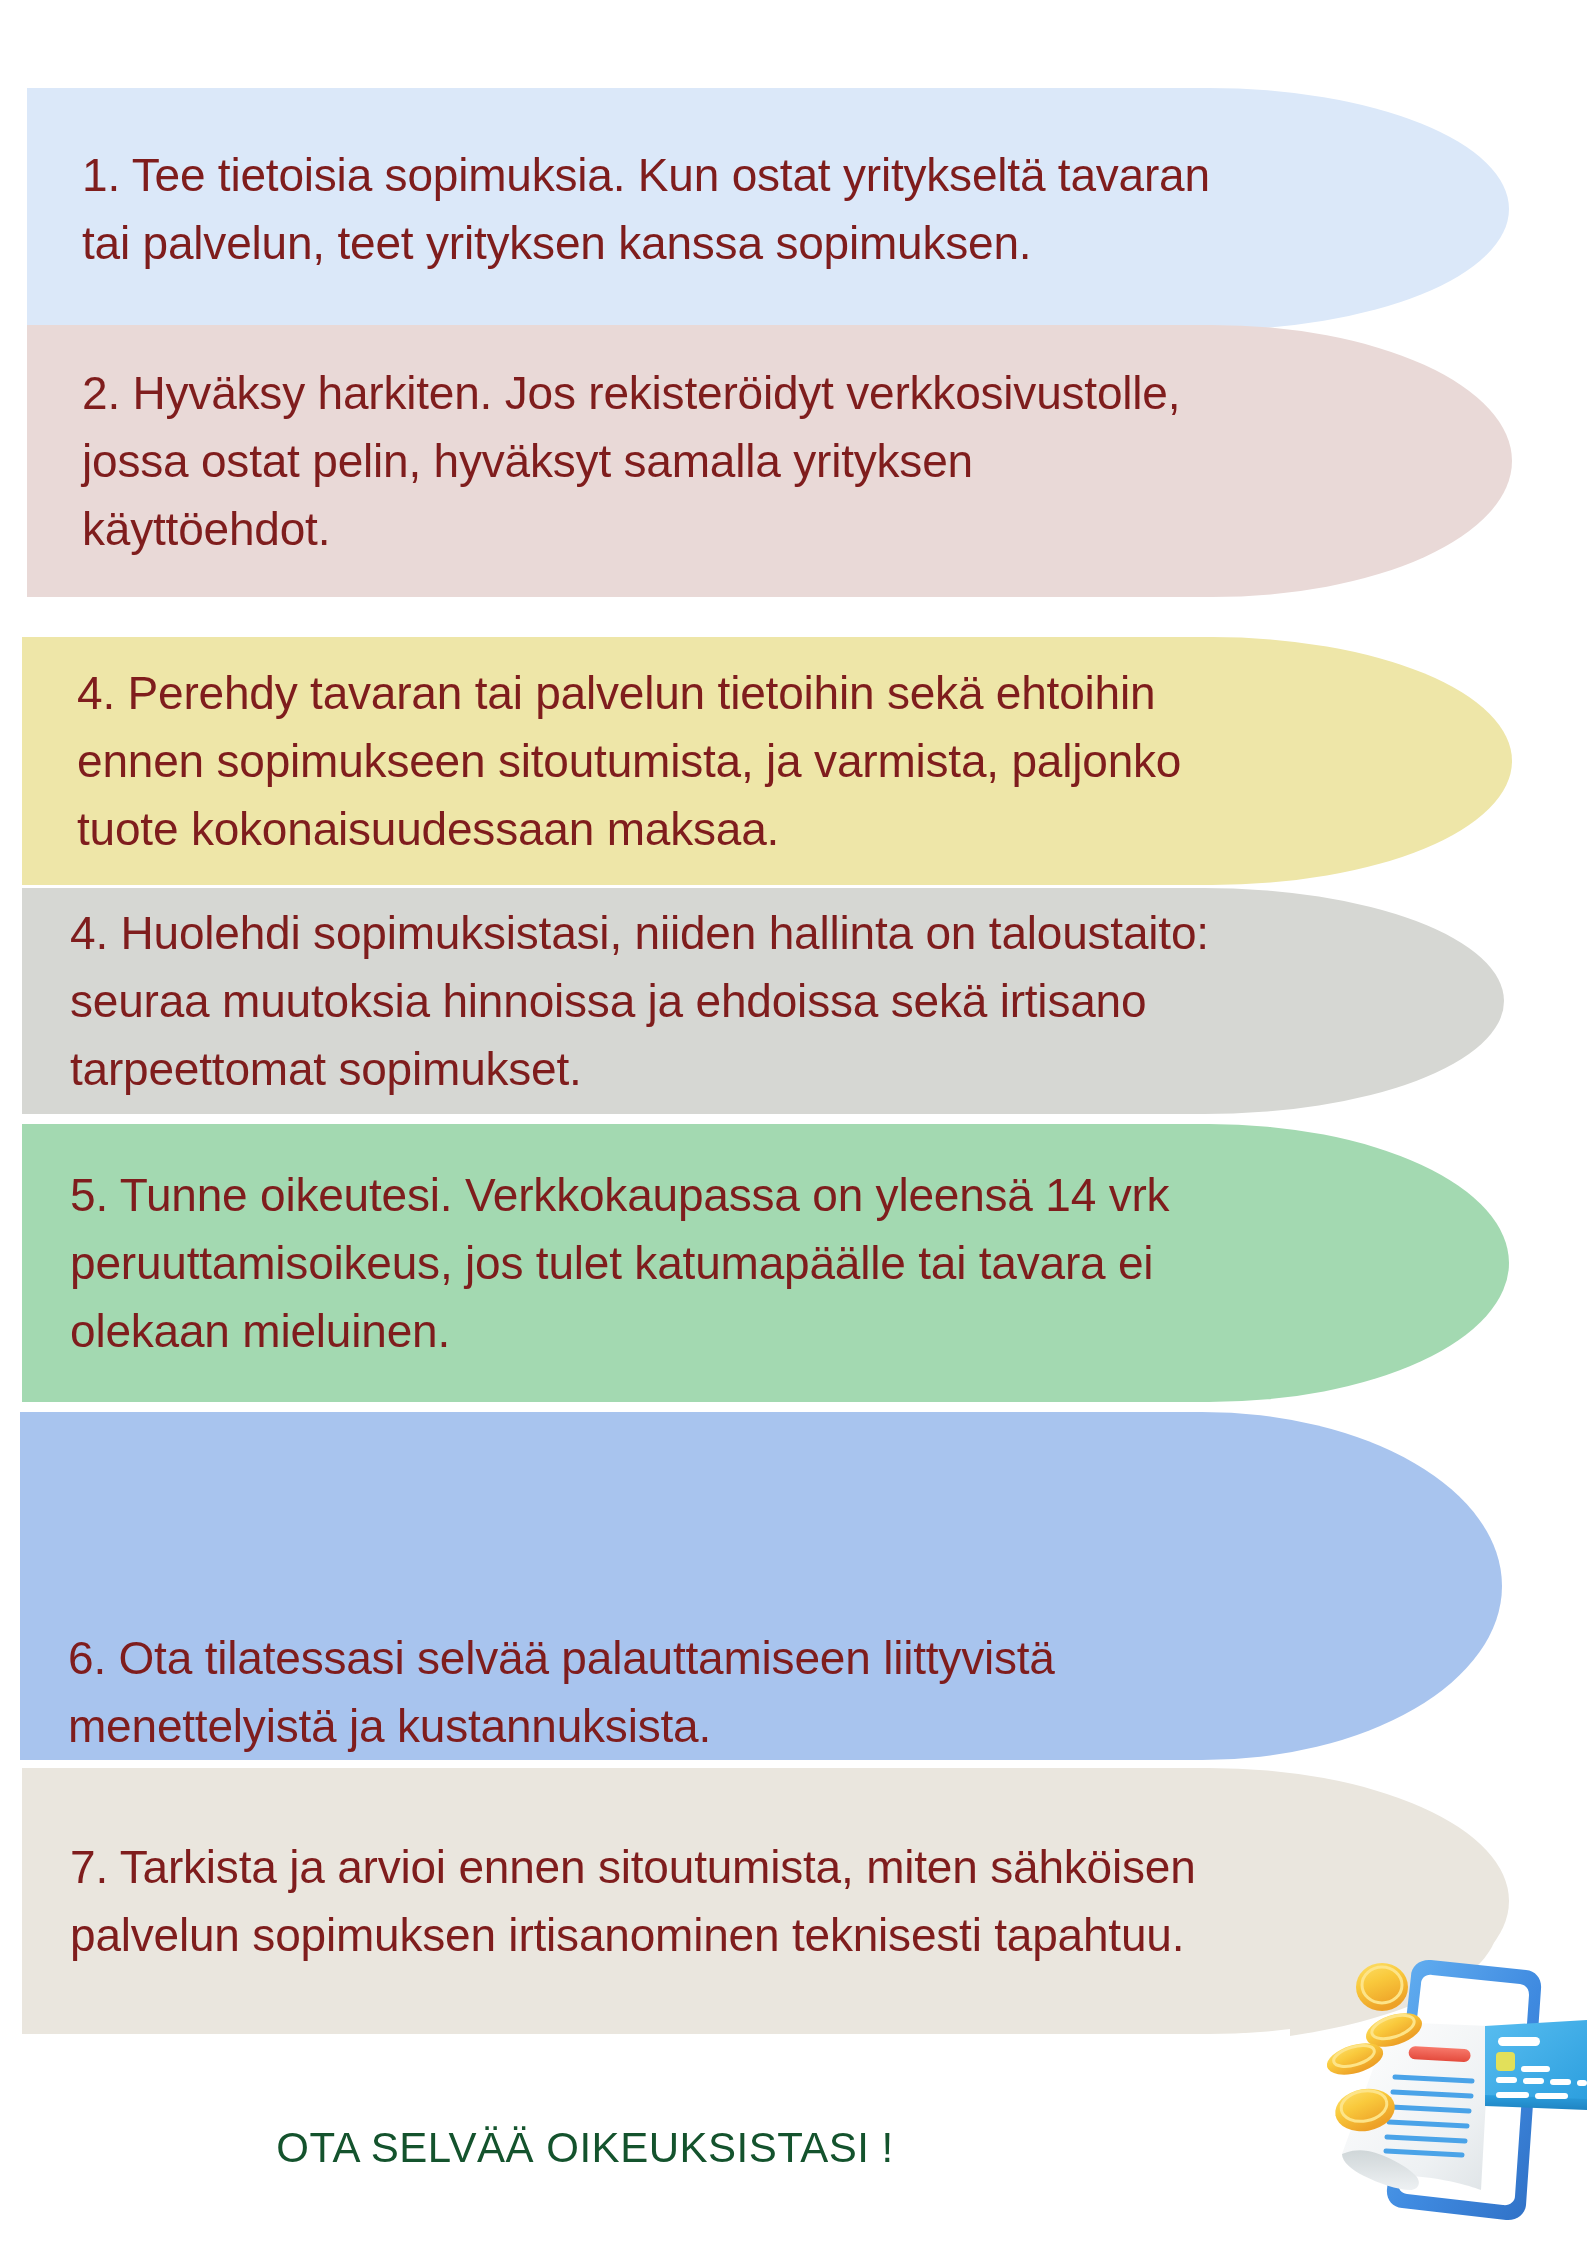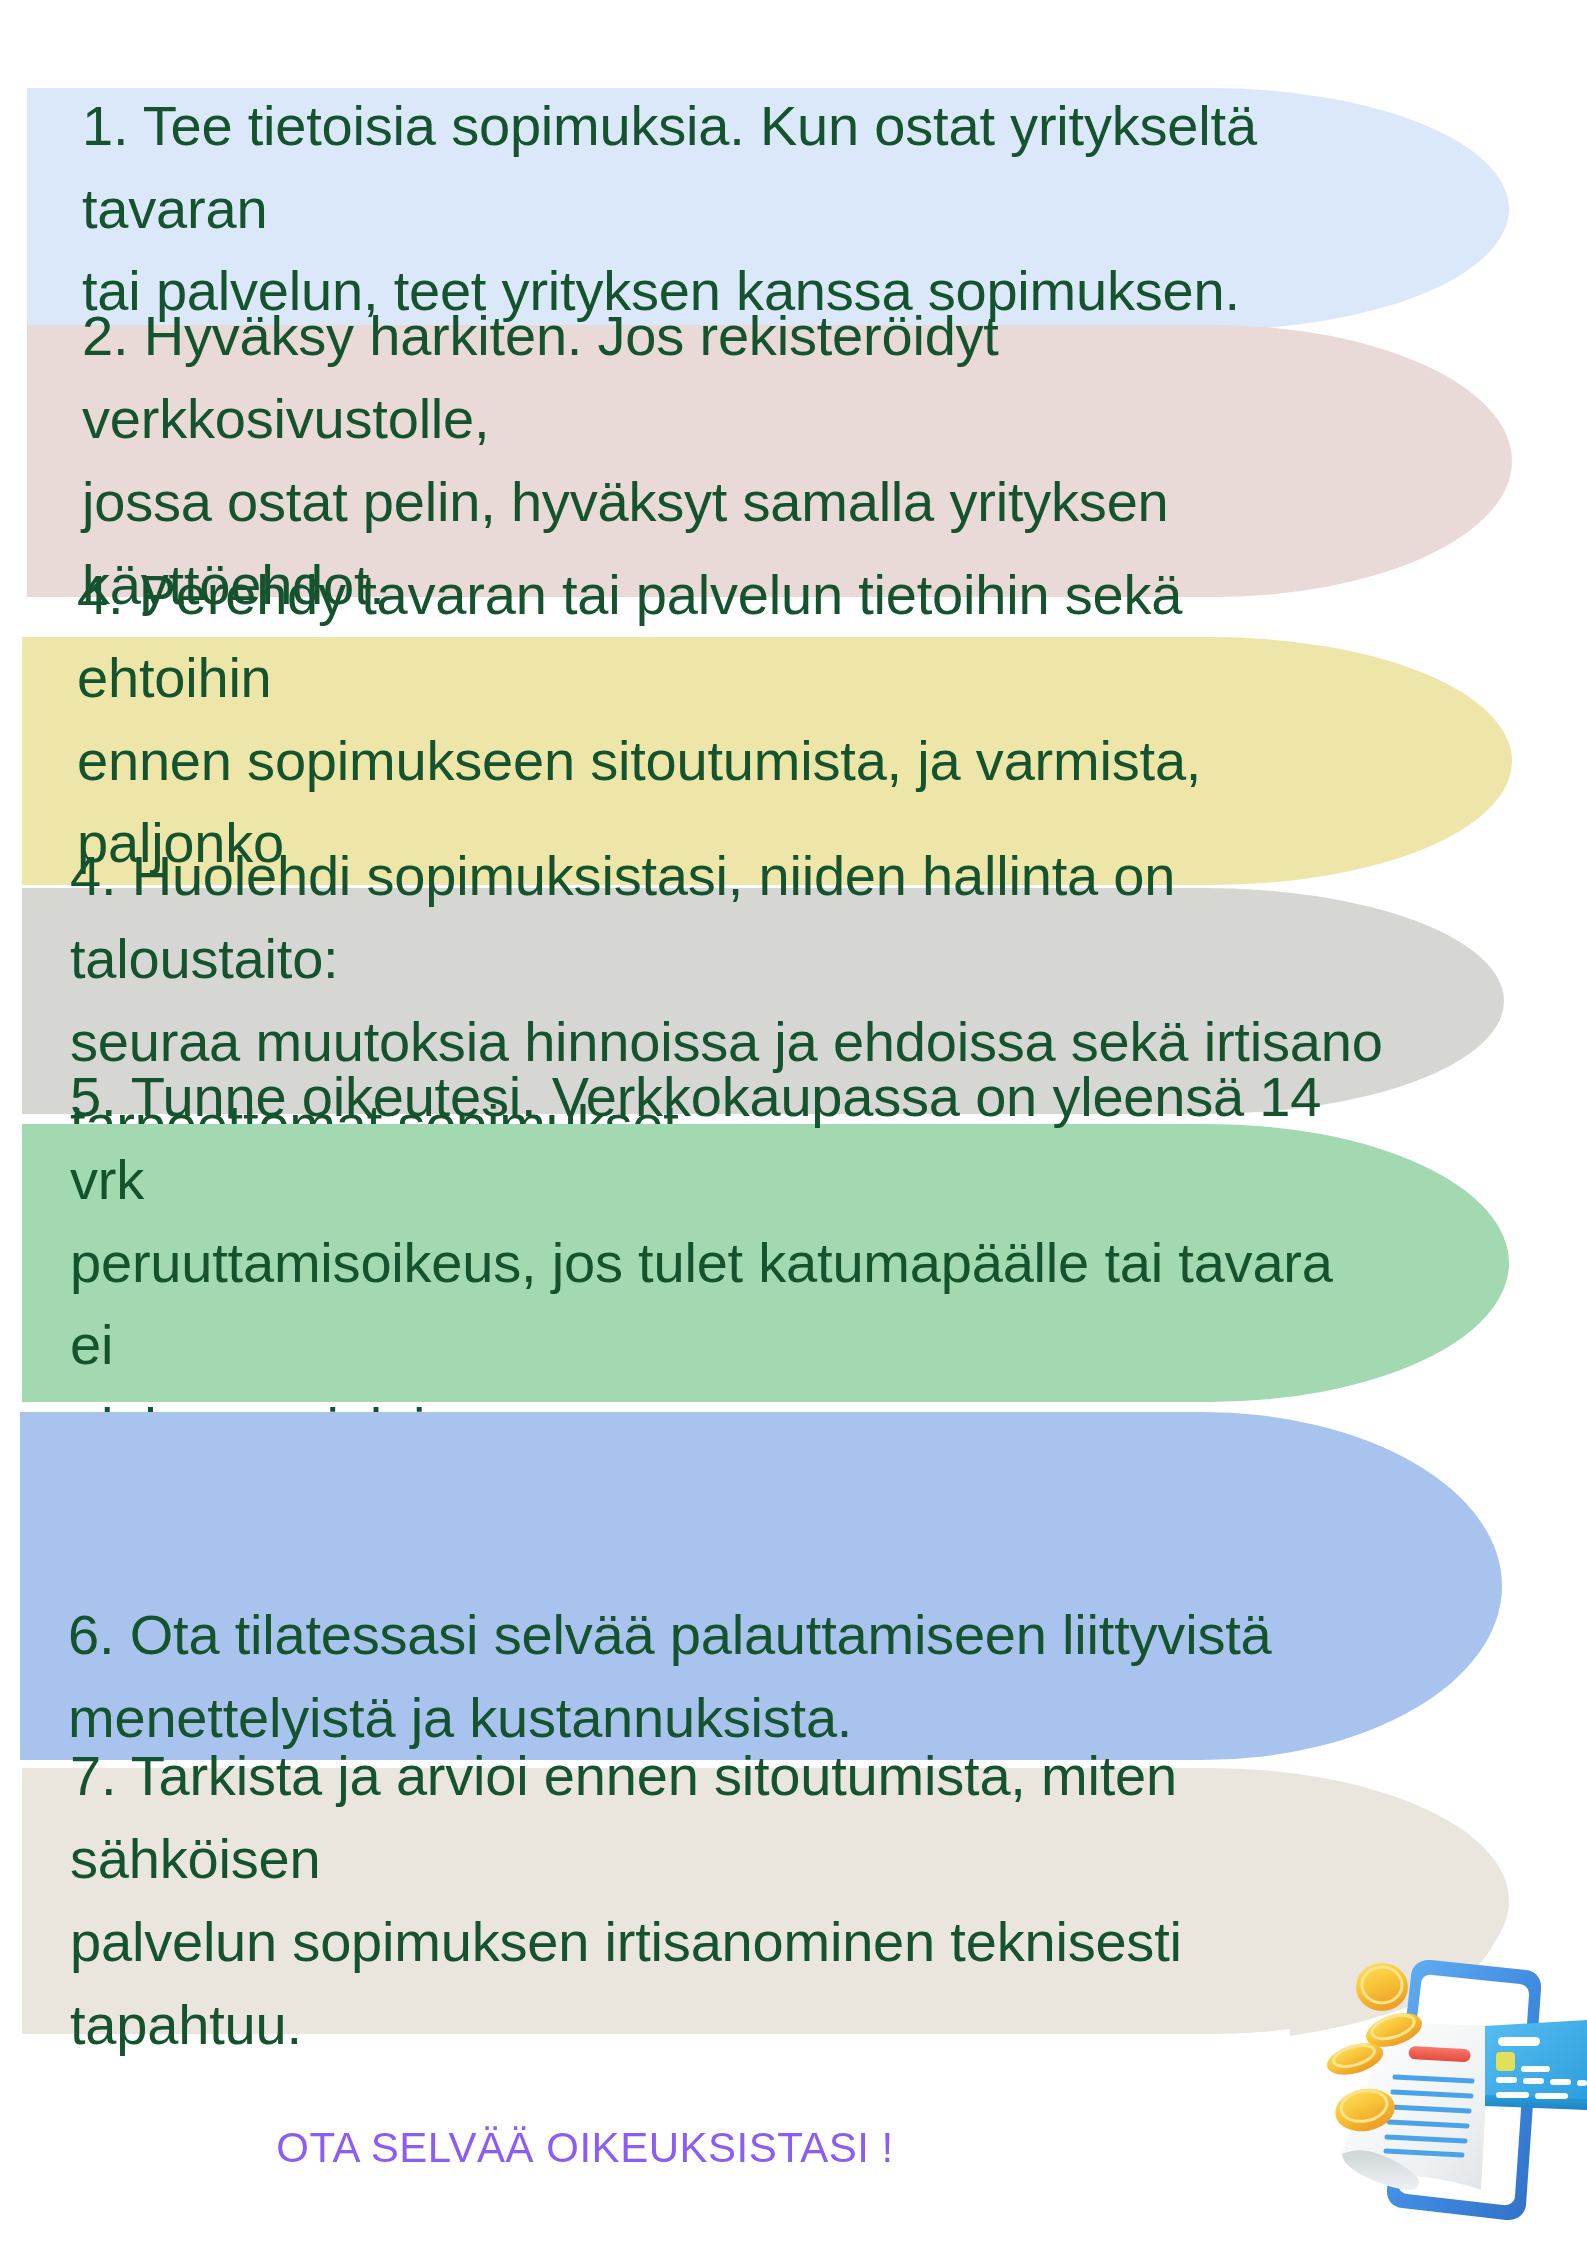--- a/index.html
+++ b/index.html
@@ -29,23 +29,23 @@
   .block {
     position: absolute;
     display: flex;
     align-items: center;
     border-top-right-radius: 300px 50%;
     border-bottom-right-radius: 300px 50%;
   }
 
   .block-text {
     font-family: "Liberation Sans", sans-serif;
-    font-size: 56px;
+    font-size: 46px;
     line-height: 1.48;
-    color: #14532d;
+    color: #7f1d1d;
     letter-spacing: -0.2px;
     white-space: pre-line;
     font-weight: 400;
   }
 
   
   .b1 { left: 27px;  top: 88px;   width: 1482px; height: 242px; }
   .b2 { left: 27px;  top: 325px;  width: 1485px; height: 272px; }
   .b3 { left: 22px;  top: 637px;  width: 1490px; height: 248px; }
   .b4 { left: 22px;  top: 888px;  width: 1482px; height: 226px; }
@@ -64,21 +64,21 @@
   
   .footer-caption {
     position: absolute;
     left: 0;
     top: 2124px;
     width: 1170px;
     text-align: center;
     font-family: "Liberation Sans", sans-serif;
     font-size: 42px;
     letter-spacing: 0.5px;
-    color: #8b5cf6;
+    color: #14532d;
   }
 
   
   .illustration {
     position: absolute;
     left: 1290px;
     top: 1940px;
     width: 297px;
     height: 305px;
   }

